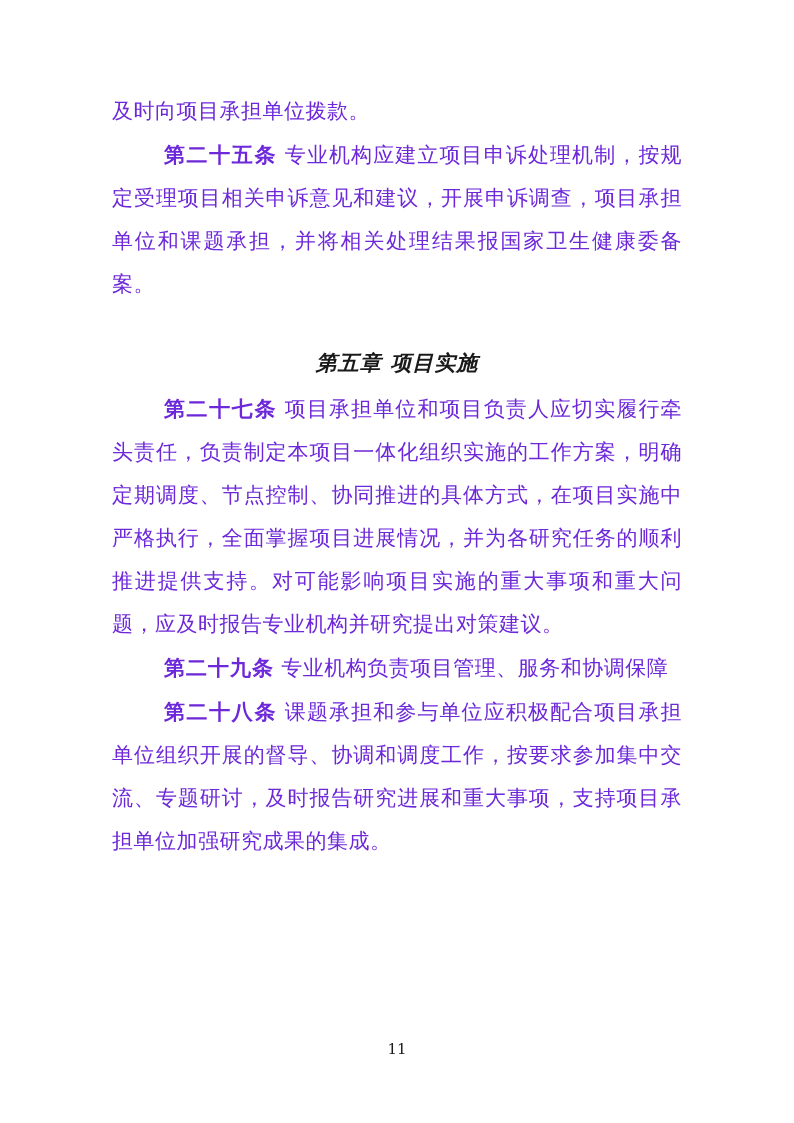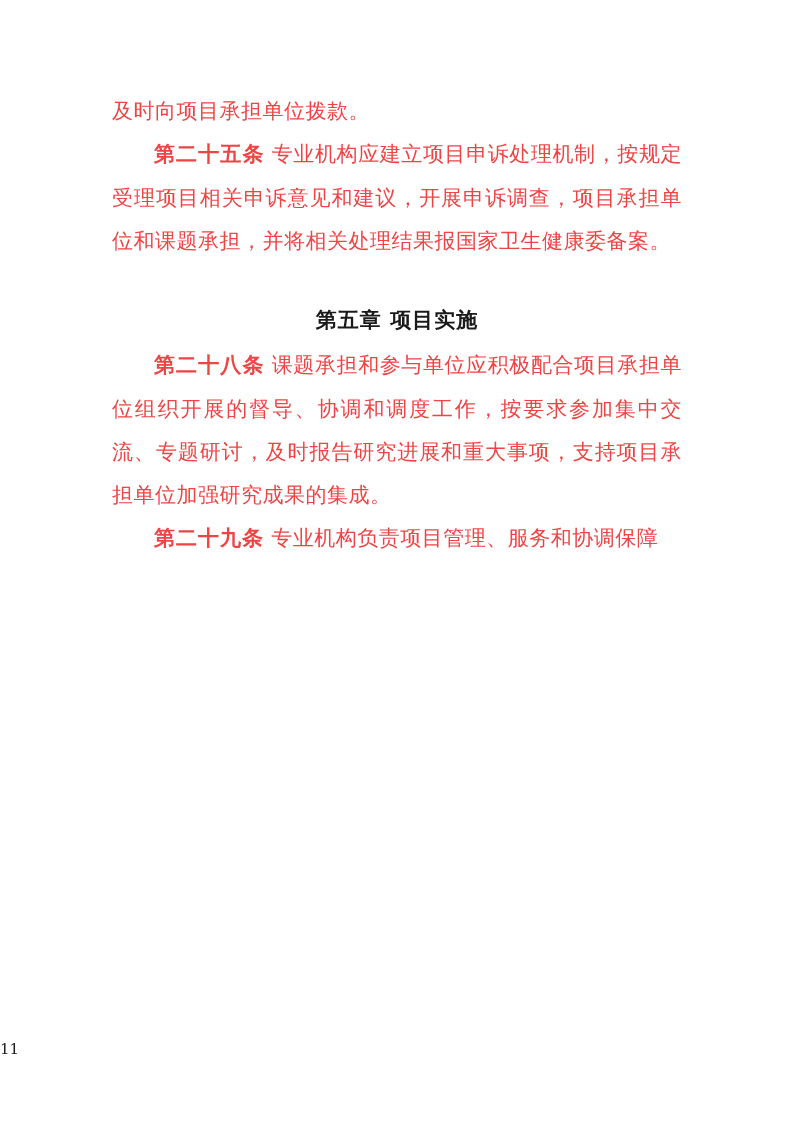--- a/index.html
+++ b/index.html
@@ -19,55 +19,58 @@
   .content {
     position: absolute;
     left: 112px;
     top: 90px;
     width: 570px;
   }
   .para {
     font-family: "DejaVu Serif", "Liberation Serif", serif;
     font-size: 21px;
     line-height: 43px;
-    color: #ef4444;
+    color: #6d28d9;
     text-align: justify;
     text-justify: inter-ideograph;
     margin: 0;
     letter-spacing: 0.5px;
   }
   .para.indent {
     text-indent: 42px;
   }
   .para .lead {
-    font-family: Liberation Mono, monospace;
+    font-family: Liberation Sans, sans-serif;
     font-weight: bold;
     letter-spacing: 1px;
+    margin-left: 10px;
   }
   .chapter-heading {
     font-family: "DejaVu Sans", "Liberation Sans", sans-serif;
     font-weight: bold;
     font-size: 21px;
     line-height: 43px;
     text-align: center;
     color: #1a1a1a;
     letter-spacing: 1px;
     margin: 0;
+    font-style: italic;
   }
   .spacer-before-heading {
     height: 36px;
   }
   .spacer-after-heading {
     height: 2px;
   }
   .page-number {
     position: absolute;
     left: 0;
     right: 0;
     top: 1040px;
+    text-align: center;
     font-family: "DejaVu Serif", "Liberation Serif", serif;
     font-size: 15px;
     color: #1a1a1a;
   }
 </style>
 </head>
 <body>
 
 <div class="page">
   <div class="content">
@@ -81,27 +84,31 @@
       <span>专业机构应建立项目申诉处理机制，按规定受理项目相关申诉意见和建议，开展申诉调查，项目承担单位和课题承担，并将相关处理结果报国家卫生健康委备案。</span>
     </p>
 
     <div class="spacer-before-heading"></div>
 
     <p class="chapter-heading">第五章 项目实施</p>
 
     <div class="spacer-after-heading"></div>
 
 
-
     <p class="para indent">
-      <span class="lead">第二十八条</span>
-      <span>课题承担和参与单位应积极配合项目承担单位组织开展的督导、协调和调度工作，按要求参加集中交流、专题研讨，及时报告研究进展和重大事项，支持项目承担单位加强研究成果的集成。</span>
+      <span class="lead">第二十七条</span>
+      <span>项目承担单位和项目负责人应切实履行牵头责任，负责制定本项目一体化组织实施的工作方案，明确定期调度、节点控制、协同推进的具体方式，在项目实施中严格执行，全面掌握项目进展情况，并为各研究任务的顺利推进提供支持。对可能影响项目实施的重大事项和重大问题，应及时报告专业机构并研究提出对策建议。</span>
     </p>
 
     <p class="para indent">
       <span class="lead">第二十九条</span>
       <span>专业机构负责项目管理、服务和协调保障</span>
+    </p>
+
+    <p class="para indent">
+      <span class="lead">第二十八条</span>
+      <span>课题承担和参与单位应积极配合项目承担单位组织开展的督导、协调和调度工作，按要求参加集中交流、专题研讨，及时报告研究进展和重大事项，支持项目承担单位加强研究成果的集成。</span>
     </p>
 
   </div>
 
   <div class="page-number">11</div>
 </div>
 
 </body></html>

